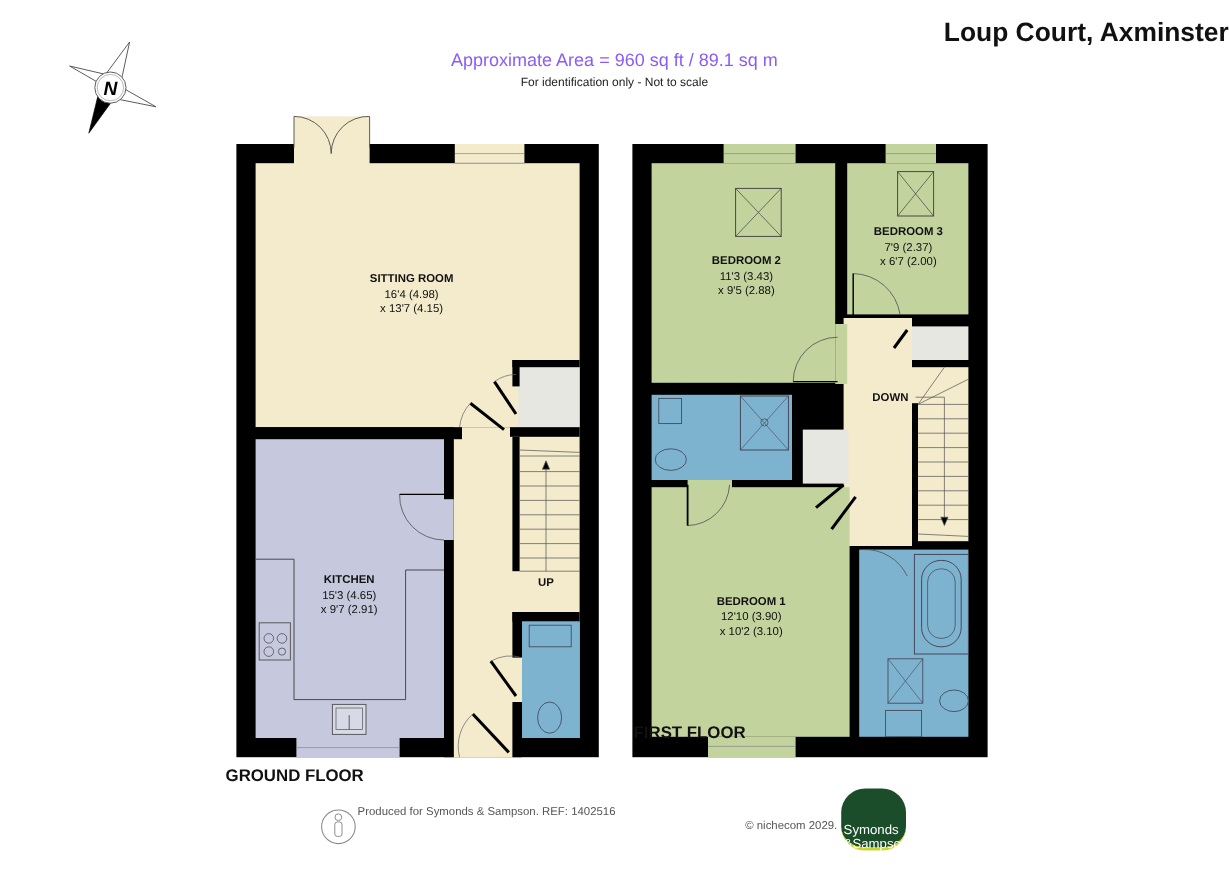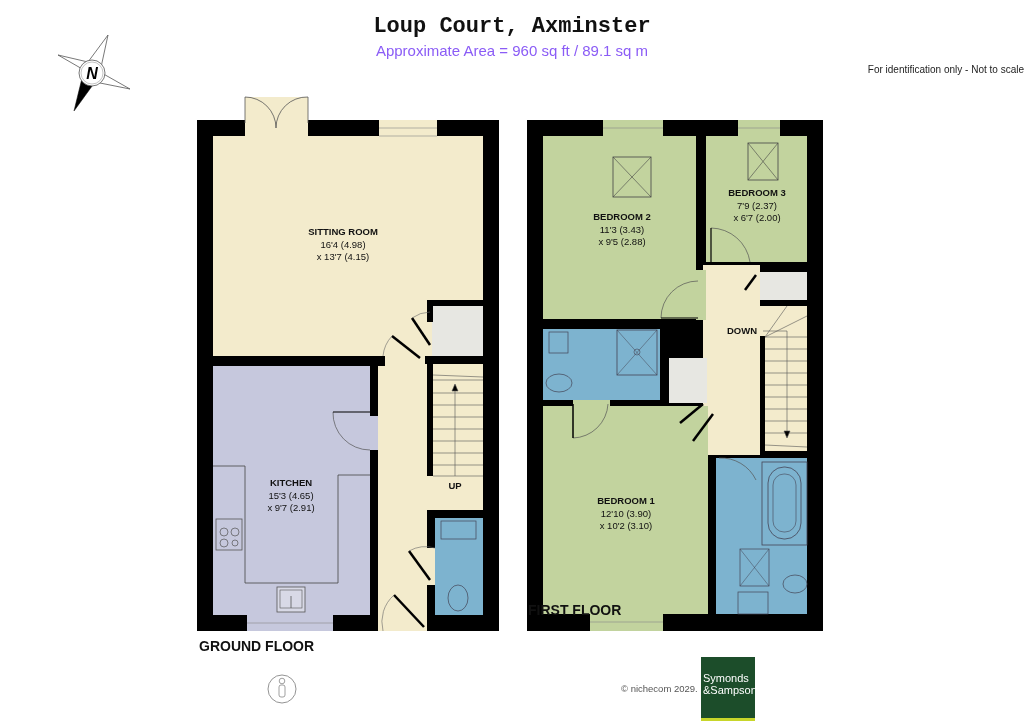--- a/index.html
+++ b/index.html
@@ -1,23 +1,23 @@
 <!DOCTYPE html>
 <html><head>
 <meta charset="utf-8">
 <style>
   html, body { margin:0; padding:0; background:#ffffff; }
   body { width:1024px; height:724px; position:relative; overflow:hidden; font-family:"Liberation Sans", sans-serif; }
-  .title { position:absolute; left:0; width:1024px; top:14px; text-align:center; font-weight:bold; font-size:22px; color:#111;font-family:Liberation Mono, monospace; }
+  .title { position:absolute; left:0; width:1024px; top:14px; text-align:right; font-weight:bold; font-size:22px; color:#111; }
   .subtitle { position:absolute; left:0; width:1024px; top:42px; text-align:center; font-size:15px; color:#8b5cf6; }
-  .note { position:absolute; left:0; width:1024px; top:64px; text-align:right; font-size:10px; color:#222; }
+  .note { position:absolute; left:0; width:1024px; top:64px; text-align:center; font-size:10px; color:#222; }
   .floor-label { position:absolute; font-weight:bold; font-size:14px; color:#111; }
   .footer { position:absolute; left:298px; top:670px; font-size:9.5px; color:#555; line-height:13px; }
   .copyright { position:absolute; left:621px; top:683px; font-size:9.5px; color:#555; }
-  .logo { position:absolute; left:701px; top:657px; width:53px; width:54px; height:64px; background:#1c4d2a; border-bottom:3px solid #c8d62a; color:#fff; font-size:11px; line-height:12px; box-sizing:border-box; padding:15px 0 0 2px; }
+  .logo { position:absolute; left:701px; top:657px; width:53px; width:54px; height:52px; background:#1c4d2a; border-bottom:3px solid #c8d62a; color:#fff; font-size:11px; line-height:12px; box-sizing:border-box; padding:29px 0 0 2px;border-radius:20px; }
   .plan { position:absolute; left:0; top:0; }
   .rlabel { font-family:"Liberation Sans", sans-serif; font-weight:bold; font-size:9.5px; fill:#111; text-anchor:middle; }
   .rdim { font-family:"Liberation Sans", sans-serif; font-size:9.5px; fill:#111; text-anchor:middle; }
 </style>
 </head>
 <body>
 
 <div class="title">Loup Court, Axminster</div>
 <div class="subtitle">Approximate Area = 960 sq ft / 89.1 sq m</div>
 <div class="note">For identification only - Not to scale</div>
@@ -221,23 +221,24 @@
     <text x="626" y="529" class="rdim">x 10'2 (3.10)</text>
   </g>
 
   <g>
     <circle cx="282" cy="689" r="14" fill="none" stroke="#888" stroke-width="0.9"></circle>
     <circle cx="282" cy="681" r="2.8" fill="none" stroke="#888" stroke-width="0.8"></circle>
     <rect x="279" y="685" width="6" height="12" rx="2" fill="none" stroke="#888" stroke-width="0.8"></rect>
   </g>
 </svg>
 
-<div class="floor-label" style="left:199px; top:638px;">GROUND FLOOR</div>
+<div class="floor-label" style="left:188px; top:638px;">GROUND FLOOR</div>
 <div class="floor-label" style="left:528px; top:602px;">FIRST FLOOR</div>
 
 <div class="footer">
+  <div>Produced for Symonds &amp; Sampson.   REF:  1402516</div>
 </div>
 <div class="copyright">© nichecom 2029.</div>
 
 <div class="logo">
   <div>Symonds</div>
   <div>&amp;Sampson</div>
 </div>
 
 </body></html>

